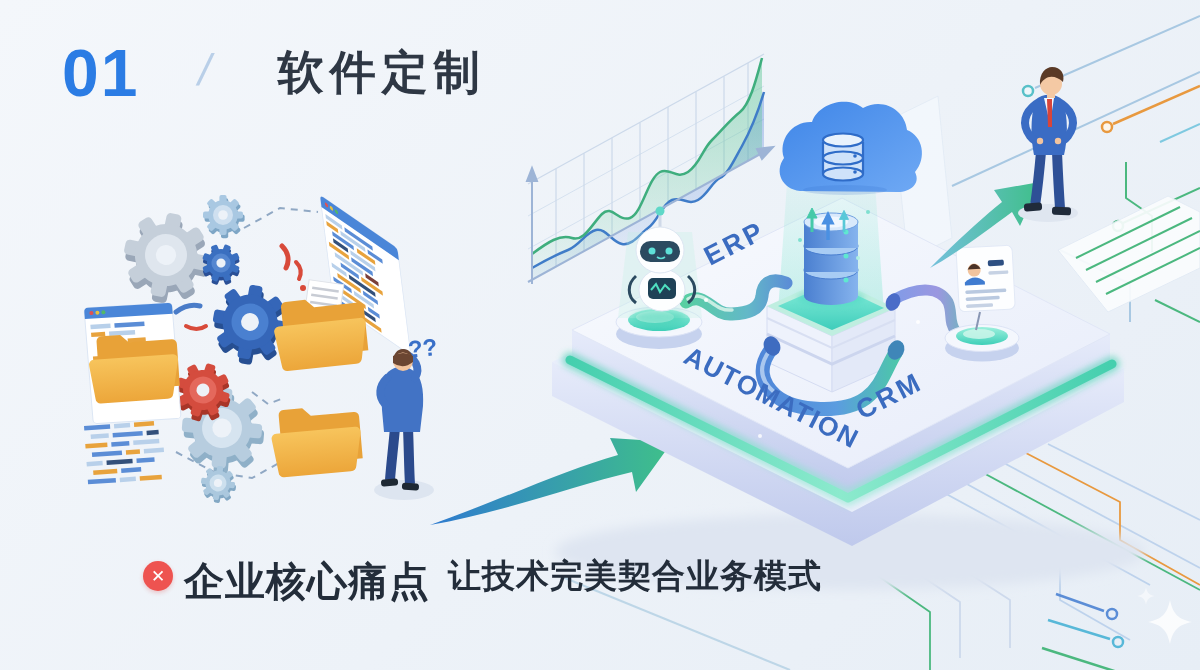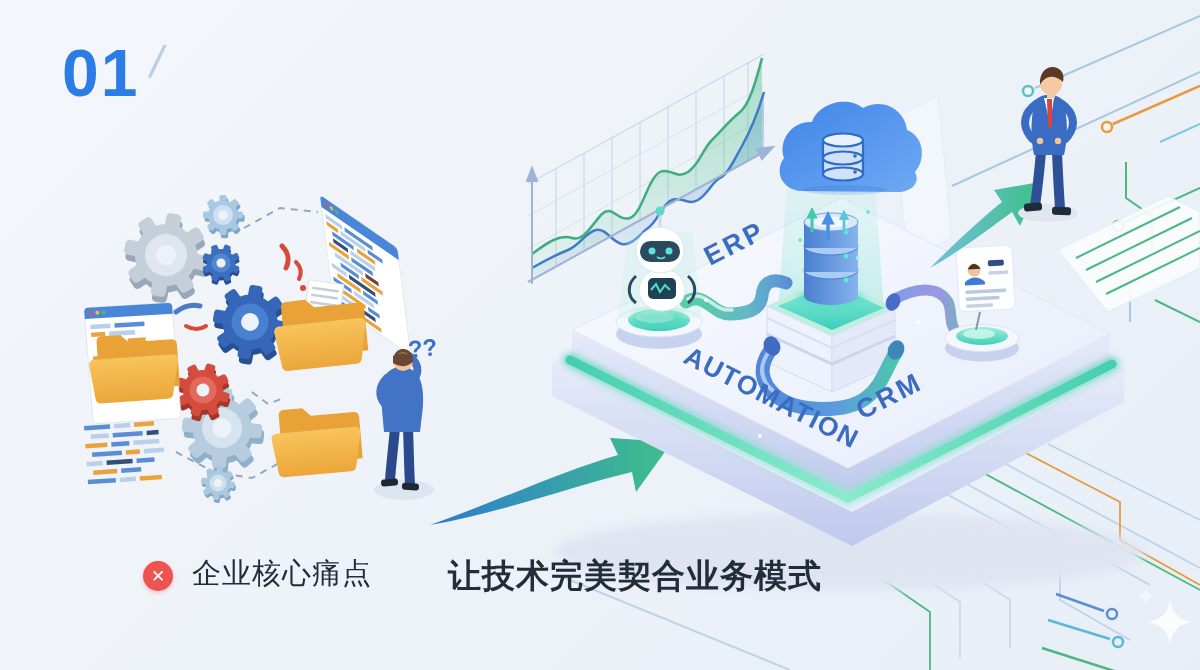--- a/index.html
+++ b/index.html
@@ -1,31 +1,31 @@
 <!DOCTYPE html>
 <html><head>
 <meta charset="utf-8">
 <style>
   html,body{margin:0;padding:0;}
   body{width:1200px;height:670px;overflow:hidden;
        font-family:"Liberation Sans","DejaVu Sans",sans-serif;}
   .stage{position:relative;width:1200px;height:670px;
          background:linear-gradient(135deg,#f4f7fb 0%,#edf2f8 55%,#e7eef6 100%);}
   .scene{position:absolute;left:0;top:0;width:1200px;height:670px;display:block;}
-  .title-row{position:absolute;left:62px;top:40px;display:flex;align-items:flex-start;}
+  .title-row{position:absolute;left:62px;top:40px;display:flex;align-items:center;gap:48px;}
   .num{font-size:66px;font-weight:800;line-height:1;color:#2b7ce4;letter-spacing:2px;}
   .slash{font-size:44px;line-height:1;color:#b9cfe8;font-weight:400;margin:0 6px 6px 12px;
          transform:skewX(-12deg);}
   .ttl{font-size:46px;font-weight:800;line-height:1;color:#2e3744;letter-spacing:6px;
        margin-left:12px;margin-bottom:2px;}
   .footer{position:absolute;left:0;top:554px;width:1200px;height:44px;}
   .badge{position:absolute;left:143px;top:7px;width:30px;height:30px;border-radius:50%;
          background:#ee5350;color:#fff;display:flex;align-items:center;justify-content:center;
          font-size:17px;font-weight:700;box-shadow:0 2px 4px rgba(220,60,60,.25);}
-  .pain{position:absolute;left:192px;top:0;font-size:29px;font-weight:400;color:#232d3a;letter-spacing:1px;}
+  .pain{position:absolute;left:184px;top:0;font-size:40px;font-weight:700;color:#232d3a;letter-spacing:1px;}
   .sol{position:absolute;left:448px;top:0;font-size:33px;font-weight:700;color:#232d3a;letter-spacing:1px;}
   text{font-family:"Liberation Sans","DejaVu Sans",sans-serif;}
 </style>
 </head>
 <body>
 
 <div class="stage">
 <svg class="scene" viewBox="0 0 1200 670">
   <defs>
     <filter id="blur6" x="-50%" y="-50%" width="200%" height="200%">
@@ -540,20 +540,21 @@
         <circle cx="1058" cy="141" r="3.2" fill="#f2c49e"></circle>
     <rect x="1047" y="91" width="8" height="7" fill="#f4c9a4"></rect>
     <circle cx="1051" cy="84" r="11" fill="#f4c9a4"></circle>
     <path d="M 1040,85 C 1039,73 1046,67 1052,67 C 1061,67 1065,74 1063,82 C 1058,77 1050,75 1045,79 C 1042,81 1041,83 1040,85 Z" fill="#5a3a26"></path>
   </g>
 </svg>
 
 <div class="title-row">
   <span class="num">01</span>
   <span class="slash">/</span>
+  <span class="ttl">软件定制</span>
 </div>
 
 <div class="footer">
   <span class="badge">✕</span>
   <span class="pain">企业核心痛点</span>
   <span class="sol">让技术完美契合业务模式</span>
 </div>
 </div>
 
 </body></html>

